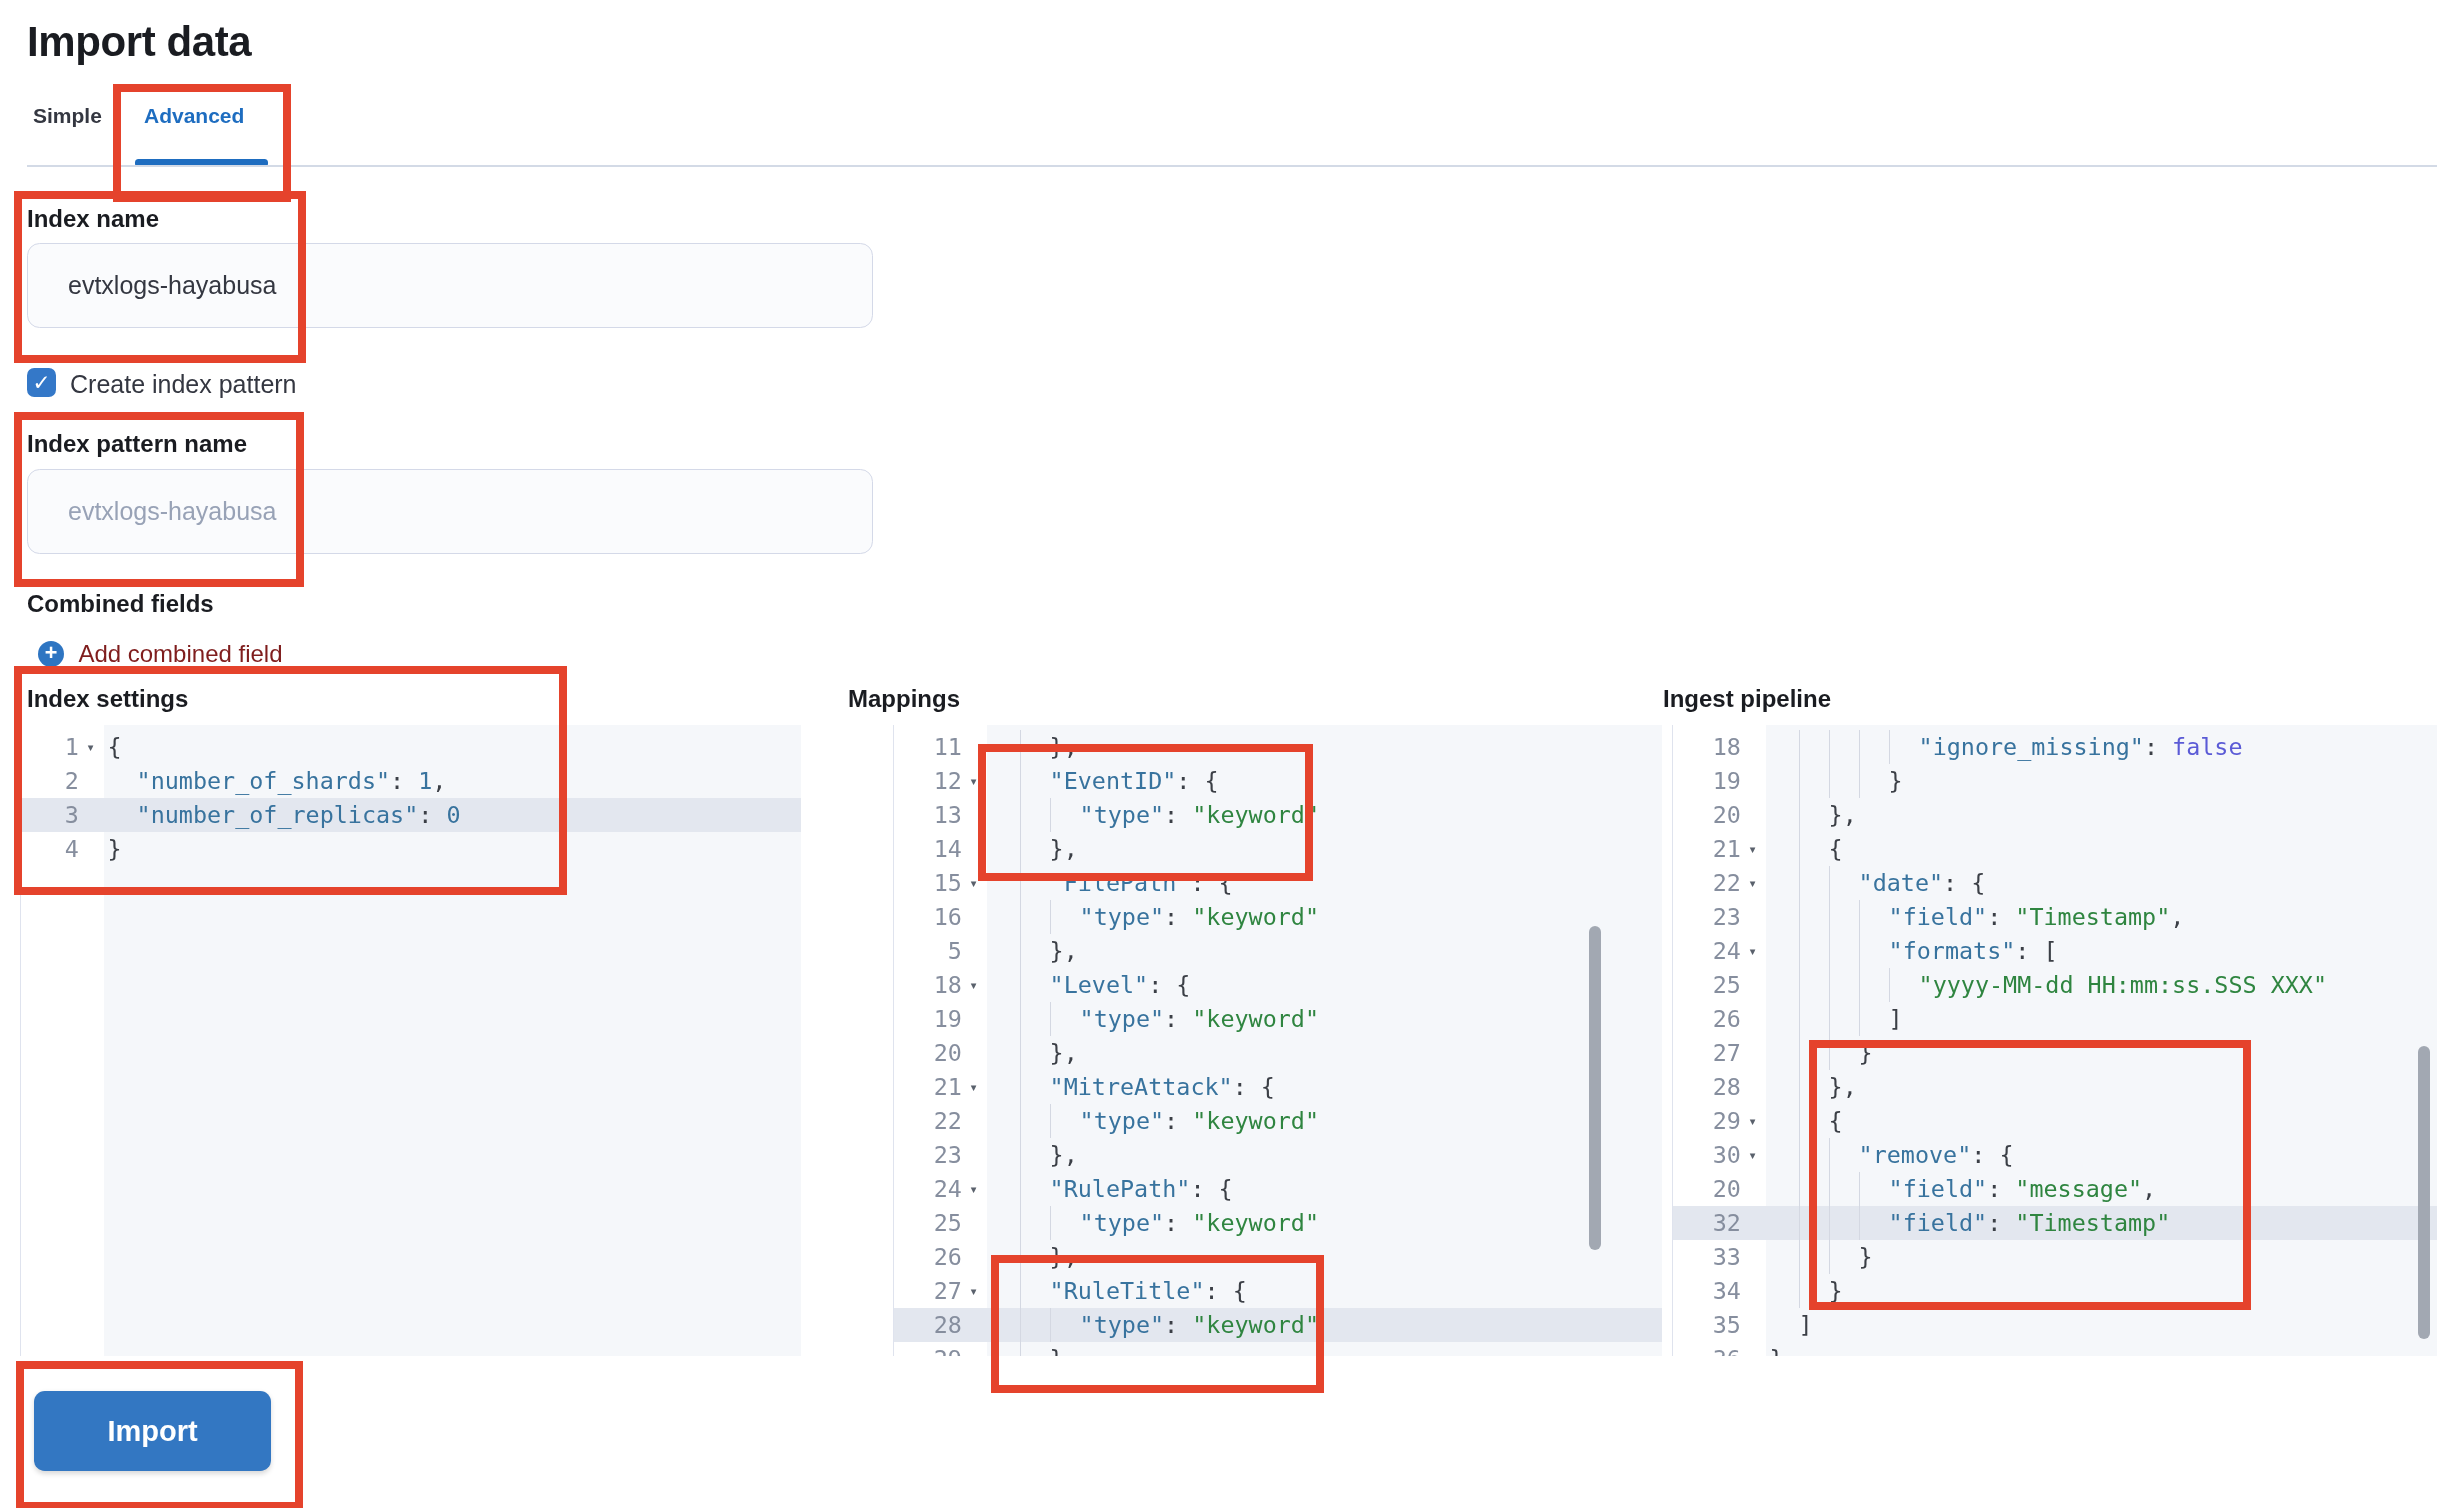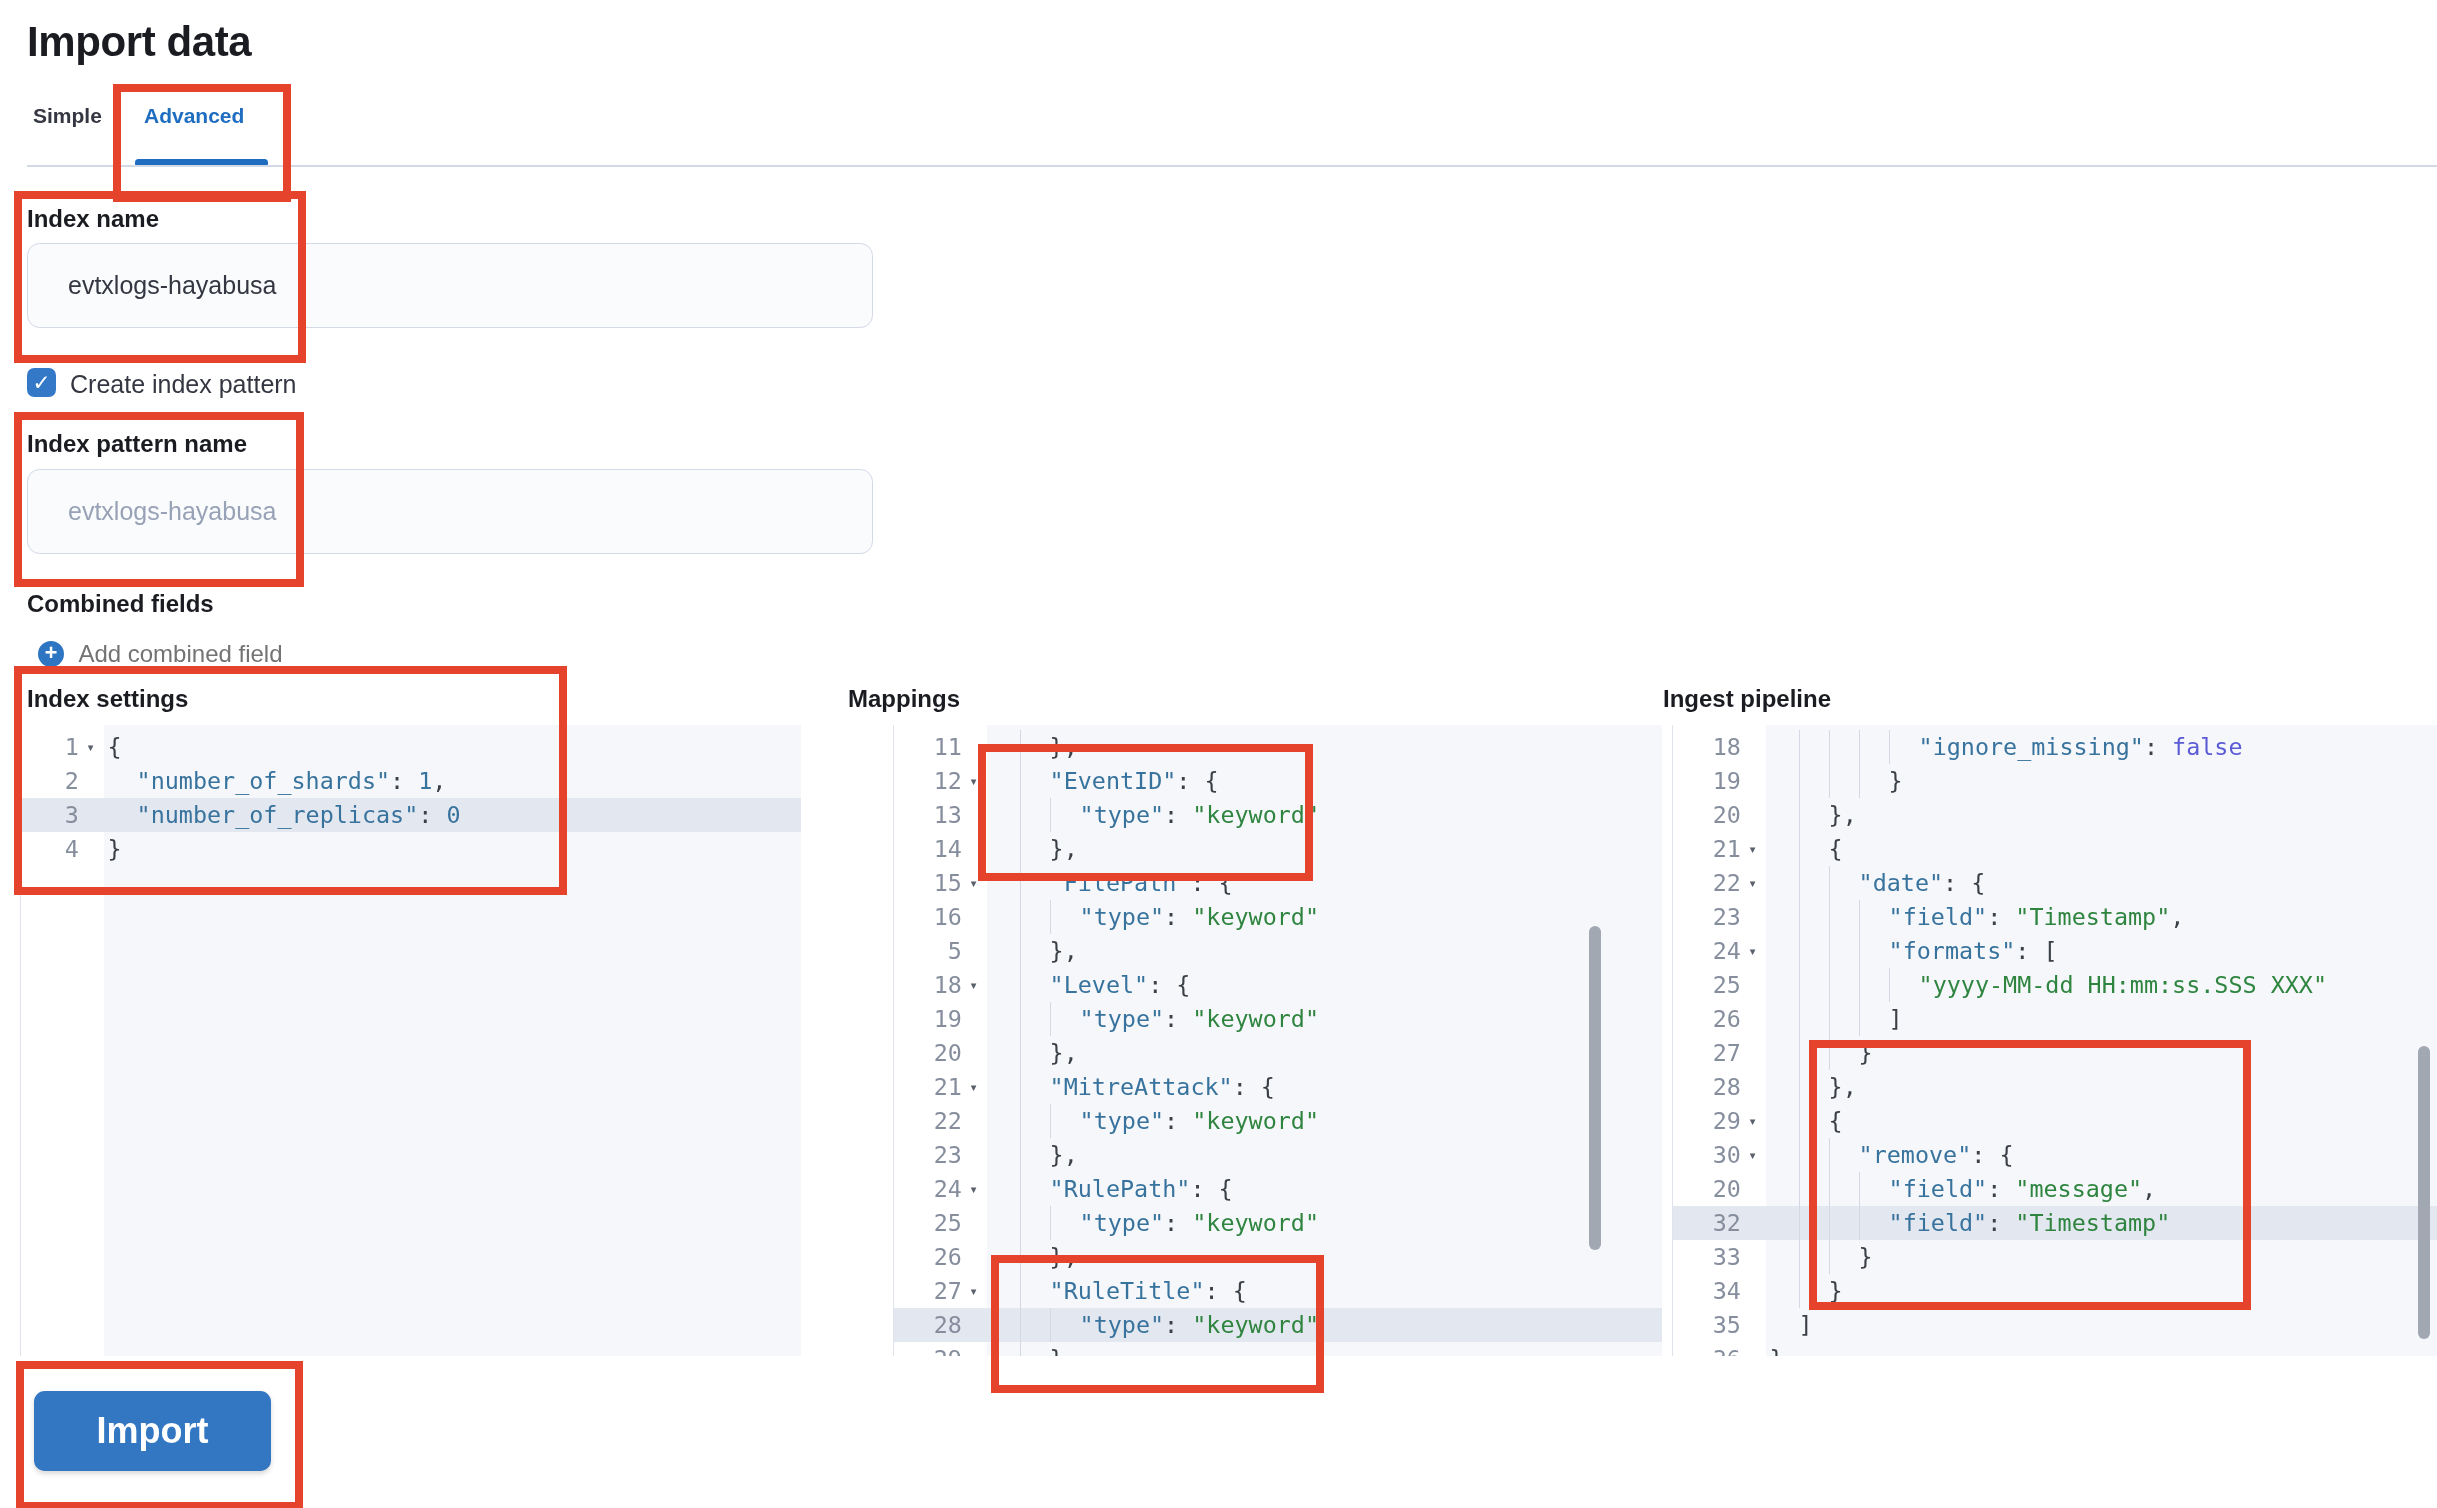--- a/index.html
+++ b/index.html
@@ -54,21 +54,21 @@
   #editor-mappings{left:893px;width:769px;
       background:linear-gradient(to right,#ffffff 0,#ffffff 93px,#f5f7fa 93px);}
   #editor-mappings .gut{width:93px;padding-right:1.8px;}
   #editor-ingest-pipeline{left:1672px;width:766px;
       background:linear-gradient(to right,#ffffff 0,#ffffff 93px,#f5f7fa 93px);}
   #editor-ingest-pipeline .gut{width:93px;padding-right:1.8px;}
   .vthumb{position:absolute;width:11.7px;border-radius:6.3px;background:#a2a8b2;}
 
   
   .import-btn{left:34px;top:1391px;width:237px;height:80px;border:none;border-radius:10.8px;
-      background:#3377c2;color:#ffffff;font-family:inherit;font-size:36px;font-weight:600;
+      background:#3377c2;color:#ffffff;font-family:inherit;font-size:29px;font-weight:600;
       cursor:pointer;box-shadow:0 2.7px 5.4px rgba(0,0,0,.15);}
 
   
   .ann{position:absolute;border:8px solid #e5432c;pointer-events:none;}
 </style>
 </head>
 <body>
 
 <div id="app">
 
@@ -87,21 +87,21 @@
   <div class="abs cb-label">Create index pattern</div>
 
   <div class="abs field-label" style="left:27px;top:430px;">Index pattern name</div>
   <input class="abs text-input" style="top: 469px;" type="text" placeholder="evtxlogs-hayabusa">
 
   <div class="abs field-label" style="left:27px;top:590px;">Combined fields</div>
   <div class="abs add-link">
     <span class="plus-circle" style="background: rgb(46, 117, 194);">
         <span>+</span>
       </span>
-    <span class="lbl" style="color: #737373;">Add combined field</span>
+    <span class="lbl" style="color: #7f1d1d;">Add combined field</span>
   </div>
 
   <div class="abs field-label" style="left:27px;top:685px;">Index settings</div>
   <div class="abs field-label" style="left:848px;top:685px;">Mappings</div>
   <div class="abs field-label" style="left:1663px;top:685px;">Ingest pipeline</div>
 
   <div id="editor-index-settings" class="editor">
       <div class="crow"><span class="gut"><span class="lnum">1</span><span class="fold">▾</span></span><span class="codeln"><span class="tk-punc">{</span></span></div>
       <div class="crow"><span class="gut"><span class="lnum">2</span><span class="fold"></span></span><span class="codeln"><span class="ind"></span><span class="tk-key">"number_of_shards"</span><span class="tk-punc">: </span><span class="tk-num">1</span><span class="tk-punc">,</span></span></div>
       <div class="crow active"><span class="gut"><span class="lnum">3</span><span class="fold"></span></span><span class="codeln"><span class="ind"></span><span class="tk-key">"number_of_replicas"</span><span class="tk-punc">: </span><span class="tk-num">0</span></span></div>

